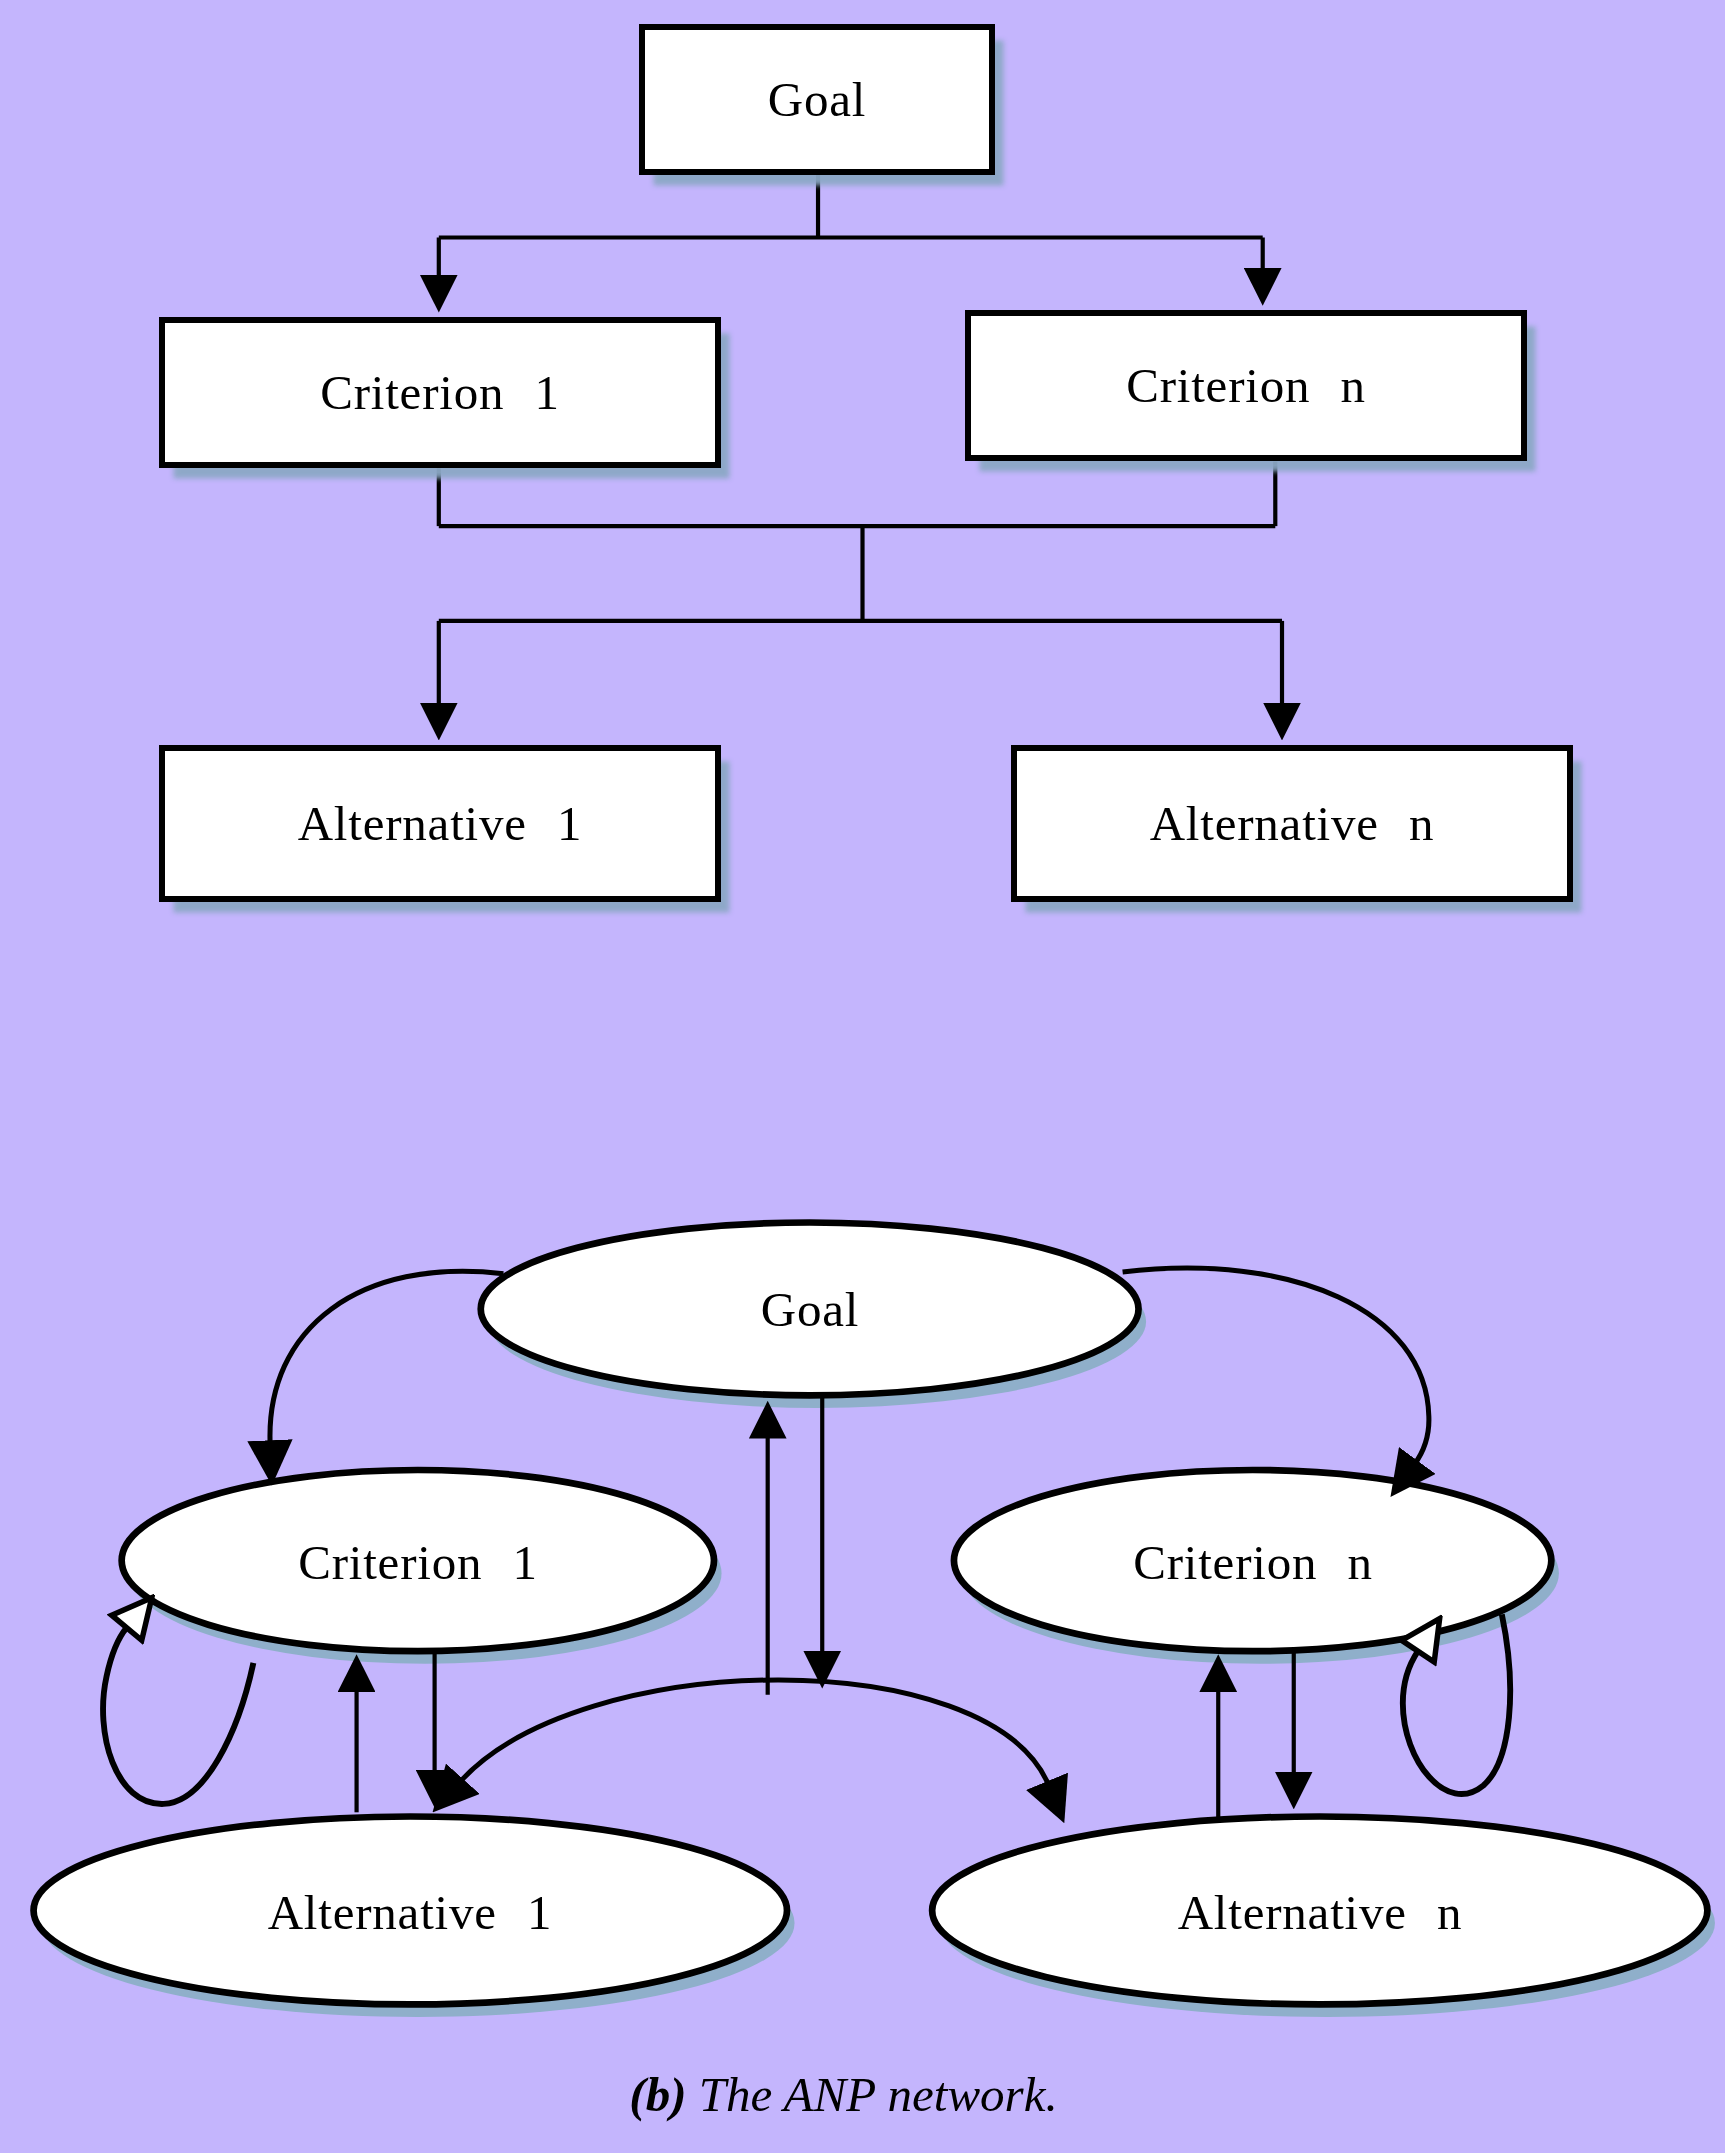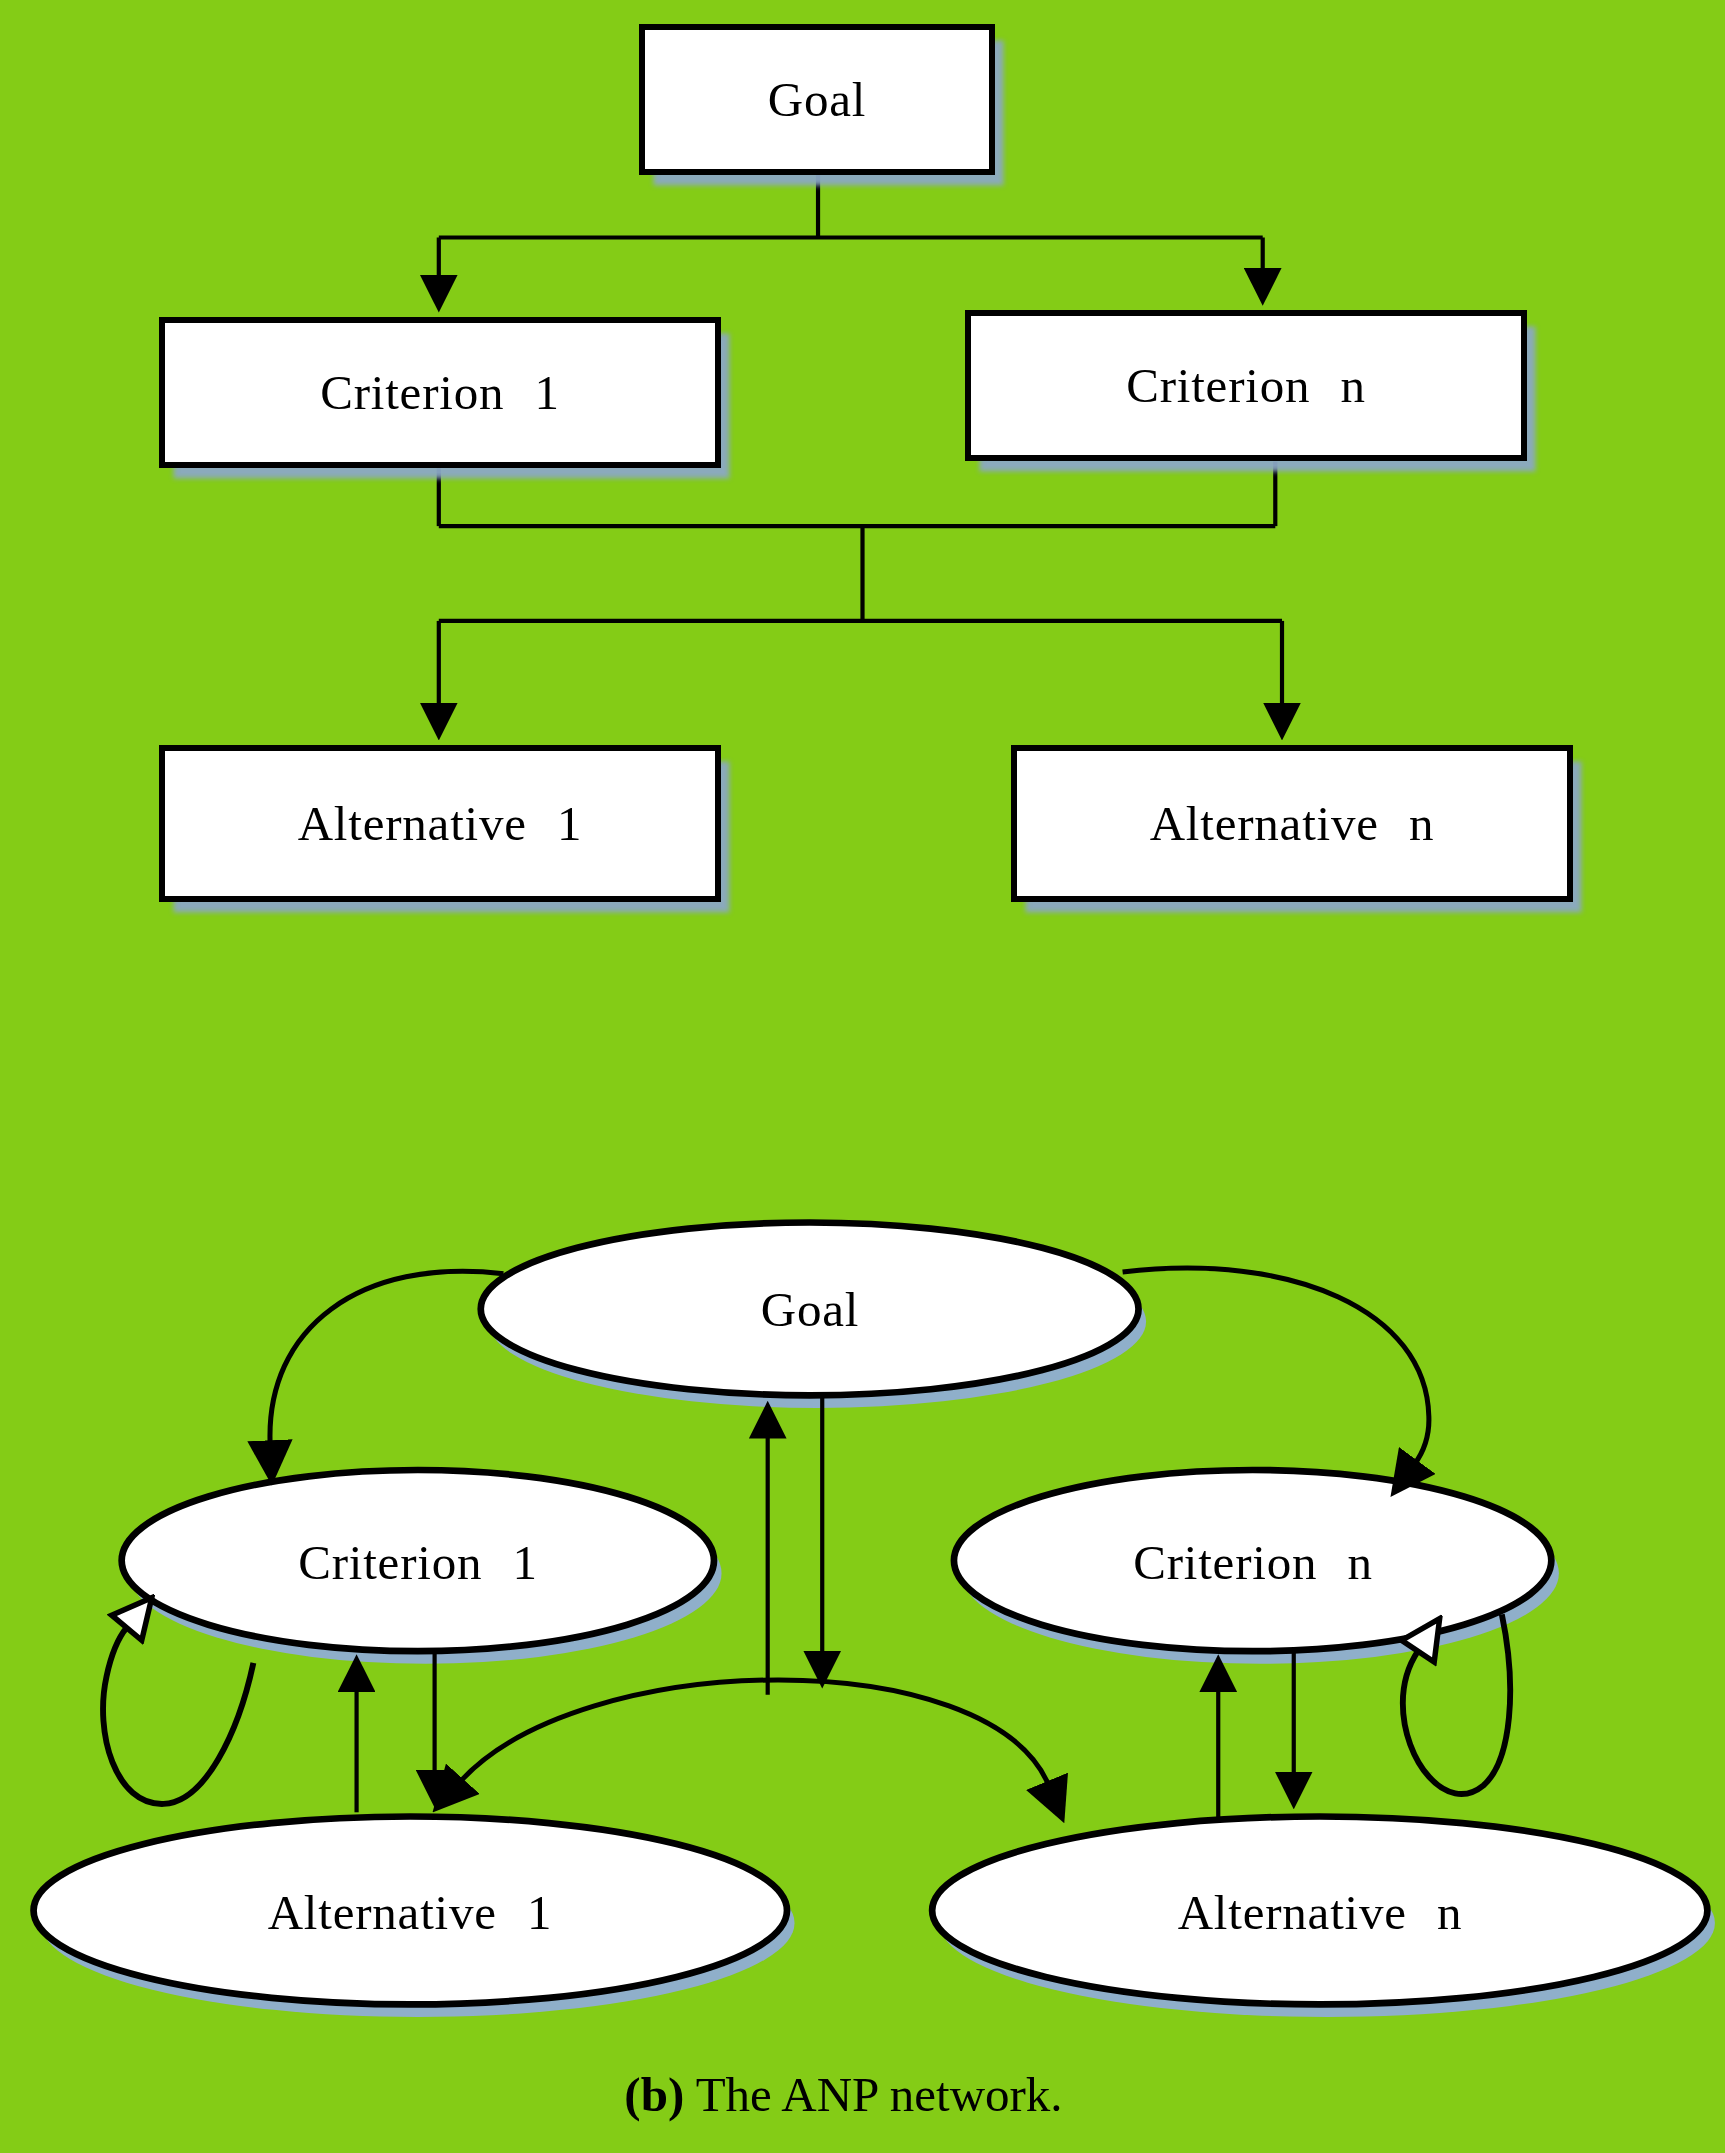--- a/index.html
+++ b/index.html
@@ -1,19 +1,19 @@
 <!DOCTYPE html>
 <html style="font-size:13.4px"><head>
 <meta charset="utf-8">
 <style>
   html,body{margin:0;padding:0;background:#ffffff;}
   #screen{
     position:relative;
     width:1725px;height:2153px;
-    background:#84cc16;
+    background:#c4b5fd;
     font-family:"Liberation Serif", serif;
     overflow:hidden;
   }
   #wires{position:absolute;left:0;top:0;}
   .box{
     position:absolute;
     border:6.7px solid #000;
     background:#fff;
     box-shadow:11px 13.4px 5px -2.5px rgba(139,168,197,.95);
     display:flex;align-items:center;justify-content:center;
@@ -120,19 +120,19 @@
     <span class="node-label">Alternative n</span>
   </div>
 
 
   <div class="ellipse-label" style="left:810px;top:1309px;">Goal</div>
   <div class="ellipse-label" style="left:418px;top:1562px;">Criterion 1</div>
   <div class="ellipse-label" style="left:1253px;top:1562px;">Criterion n</div>
   <div class="ellipse-label" style="left:410px;top:1912px;">Alternative 1</div>
   <div class="ellipse-label" style="left:1320px;top:1912px;">Alternative n</div>
 
-  <div class="caption" style="top:2066px;">
+  <div class="caption" style="top:2066px;font-style:italic;">
     <span class="cap-prefix">(b)</span>
     <span class="cap-rest">The ANP network.</span>
   </div>
 
 </div>
 
 
 </body></html>

